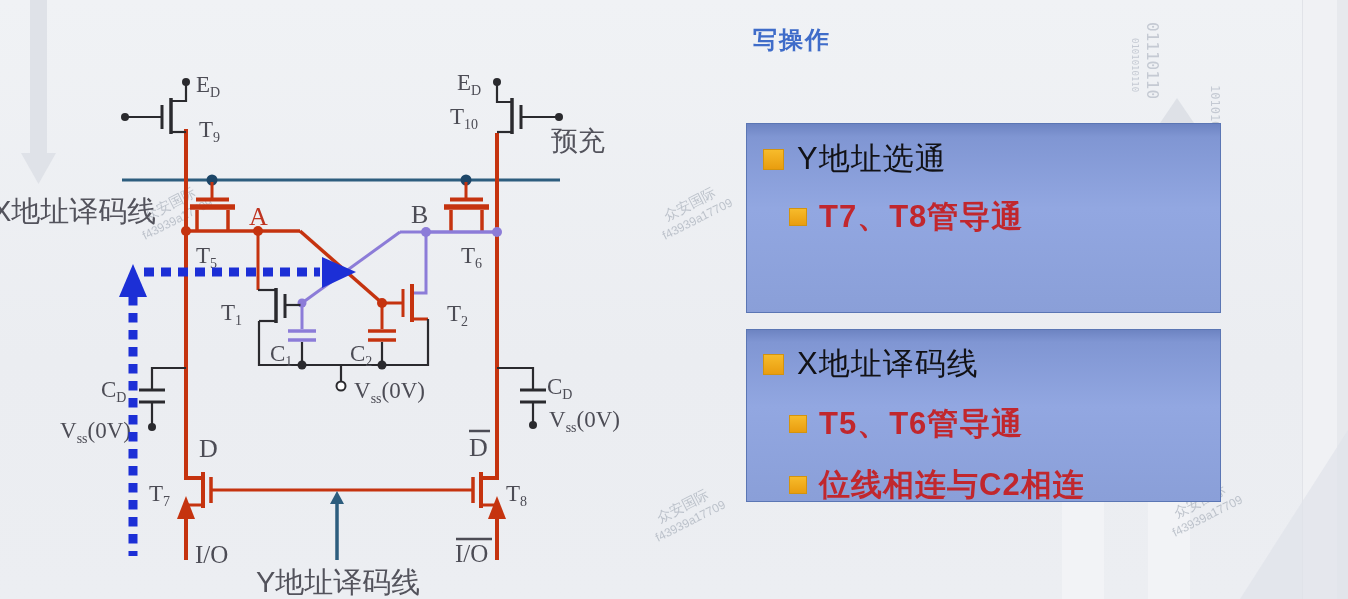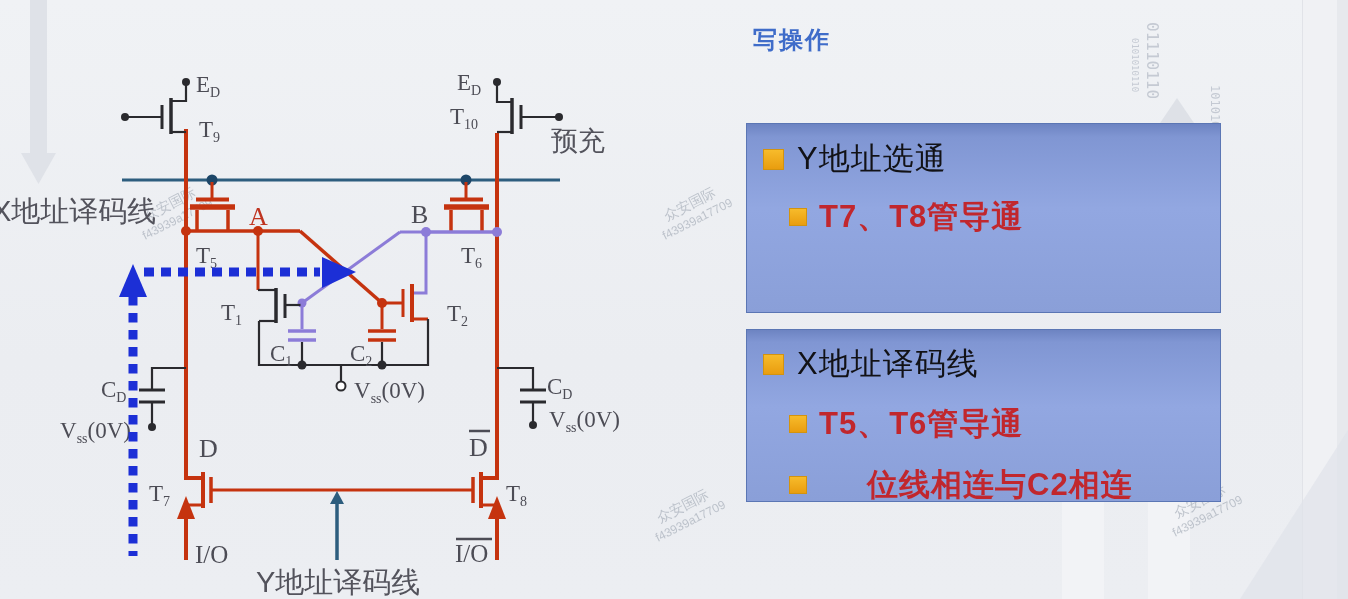--- a/index.html
+++ b/index.html
@@ -273,19 +273,19 @@
 
   <div class="infobox" id="infobox-2">
     <div class="row" style="left:16px;top:13px;">
       <span class="bullet main"></span>
       <span class="hdr-text">X地址译码线</span>
     </div>
     <div class="row" style="left:42px;top:73px;text-align:right;">
       <span class="bullet sub"></span>
       <span class="item-text">T5、T6管导通</span>
     </div>
-    <div class="row" style="left:42px;top:134px;gap:48px;">
+    <div class="row" style="left:42px;top:134px;">
       <span class="bullet sub"></span>
       <span class="item-text">位线相连与C2相连</span>
     </div>
   </div>
 
 </div>
 
 </body></html>

